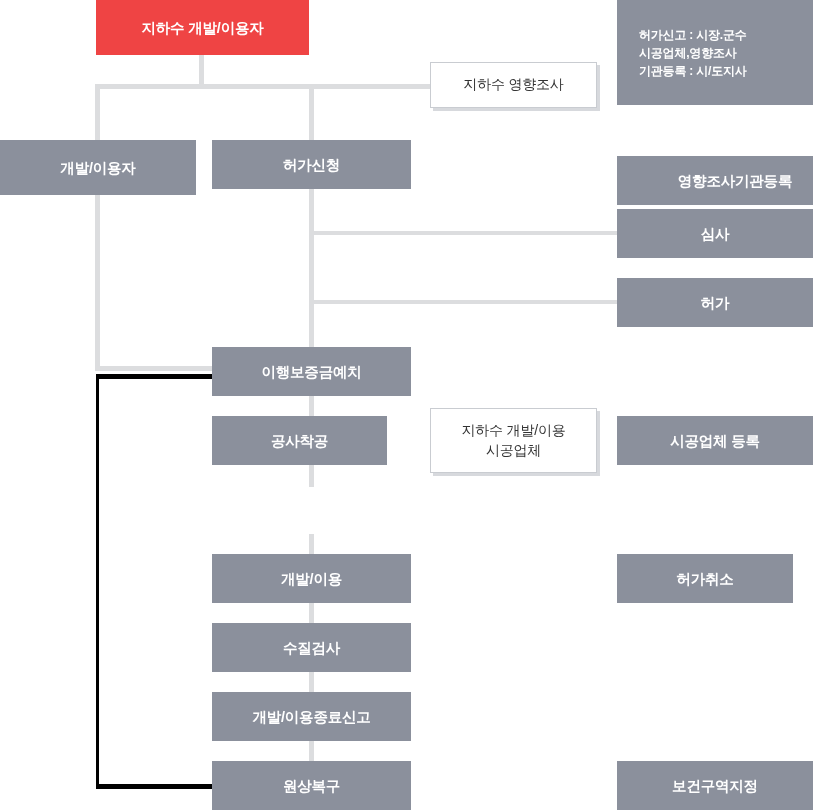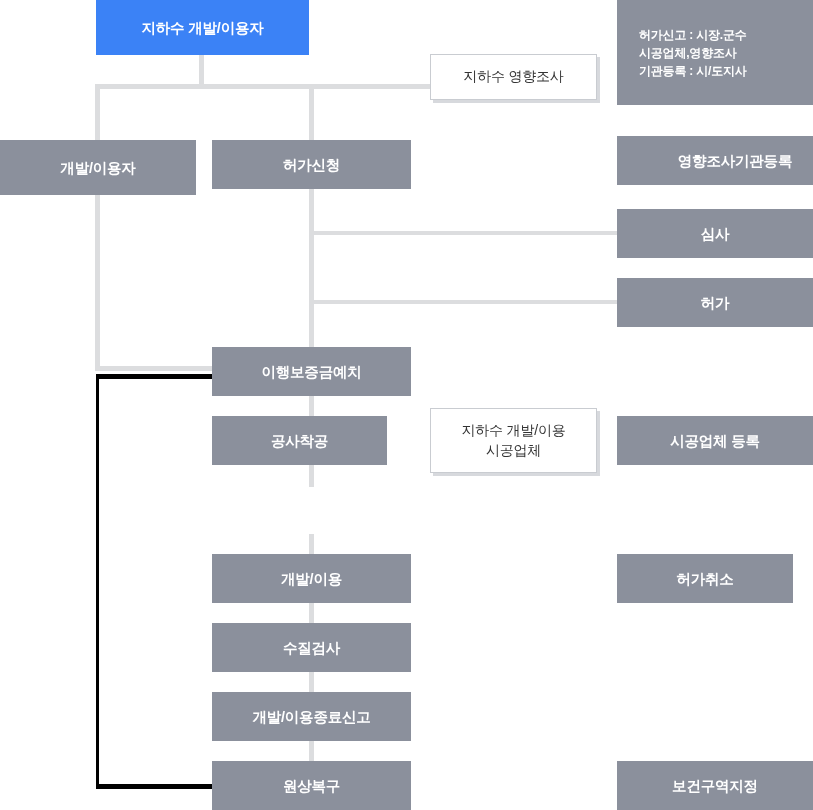--- a/index.html
+++ b/index.html
@@ -23,21 +23,21 @@
     align-items: center;
     justify-content: center;
     text-align: center;
     color: #ffffff;
     font-size: 14.5px;
     font-weight: bold;
     letter-spacing: -0.2px;
     line-height: 1.38;
     box-sizing: border-box;
   }
-  .box.navy   { background: #3b82f6; }
+  .box.navy   { background: #ef4444; }
   .box.gray   { background: #8b909c; }
   .box.note   {
     background: #ffffff;
     color: #333333;
     border: 1px solid #c9ccd1;
     box-shadow: 3px 3px 0 0 #d7d9dd;
     font-weight: normal;
     font-size: 14px;
   }
   .box.leftalign {
@@ -84,31 +84,31 @@
   <div class="conn" style="left:309px; top:603px; width:5px; height:22px;"></div>
   <div class="conn" style="left:309px; top:672px; width:5px; height:22px;"></div>
   <div class="conn" style="left:309px; top:741px; width:5px; height:22px;"></div>
 
   <div class="conn black" style="left:96px; top:374px; width:295px; height:5px;"></div>
   <div class="conn black" style="left:96px; top:374px; width:3px; height:413px;"></div>
   <div class="conn black" style="left:96px; top:784px; width:295px; height:5px;"></div>
 
   <div class="box navy" style="left:96px; top:0px; width:213px; height:55px;">지하수 개발/이용자</div>
 
-  <div class="box note" style="left:430px; top:54px; width:167px; height:46px;">지하수 영향조사</div>
+  <div class="box note" style="left:430px; top:62px; width:167px; height:46px;">지하수 영향조사</div>
 
   <div class="box gray leftalign multiline" style="left:617px; top:0px; width:196px; height:105px;">허가신고 : 시장.군수
 시공업체,영향조사
 기관등록 : 시/도지사</div>
 
   <div class="box gray" style="left:0px; top:140px; width:196px; height:55px;">개발/이용자</div>
 
   <div class="box gray" style="left:212px; top:140px; width:199px; height:49px;">허가신청</div>
 
-  <div class="box gray" style="left:617px; top:136px; width:196px; height:49px;padding-left:40px;">영향조사기관등록</div>
+  <div class="box gray" style="left:617px; top:156px; width:196px; height:49px;padding-left:40px;">영향조사기관등록</div>
 
   <div class="box gray" style="left:617px; top:209px; width:196px; height:49px;">심사</div>
 
   <div class="box gray" style="left:617px; top:278px; width:196px; height:49px;">허가</div>
 
   <div class="box gray" style="left:212px; top:347px; width:199px; height:49px;">이행보증금예치</div>
 
   <div class="box gray" style="left:212px; top:416px; width:175px; height:49px;">공사착공</div>
 
   <div class="box note multiline" style="left:430px; top:408px; width:167px; height:65px;">지하수 개발/이용

